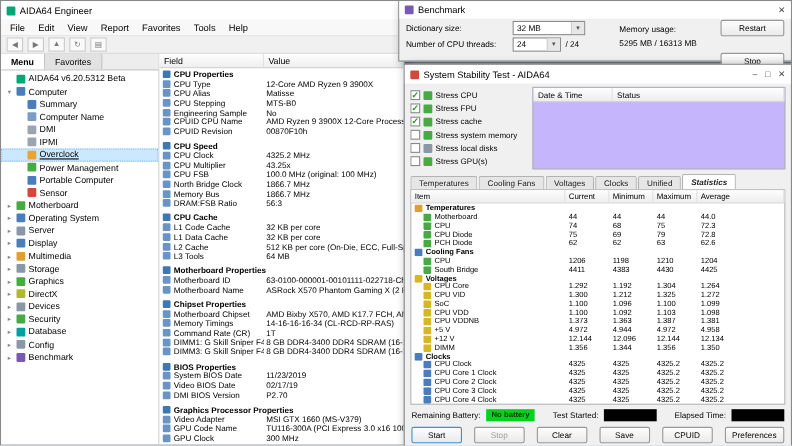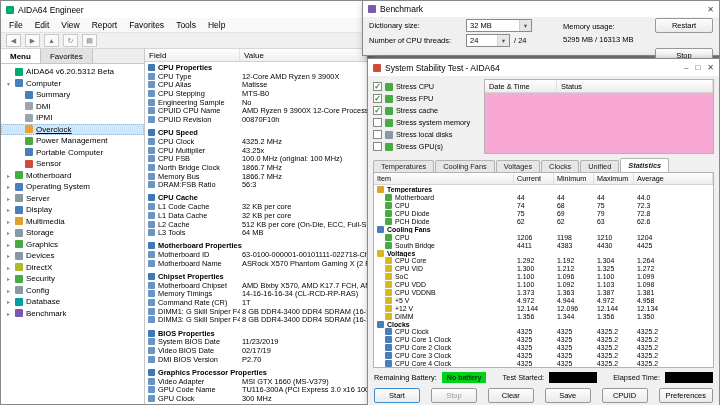--- a/index.html
+++ b/index.html
@@ -54,21 +54,21 @@
   .btn.primary { border-color:#3f8fd0; }
   .btn.disabled { color:#9b9b9b; }
 
   
   #stability-window { left:367px; top:58px; width:353px; height:351px; z-index:3; }
   .stab-top { display:flex; height:80px; padding:3px 5px 2px 5px; gap:5px; flex:none; }
   .stress-list { width:106px; display:flex; flex-direction:column; justify-content:space-between; padding:2px 0; flex:none; }
   .stress-item { display:flex; align-items:center; gap:3px; font-size:7.3px; height:11px; white-space:nowrap; overflow:hidden; }
   .cbx { width:9px; height:9px; background:#fff; border:1px solid #878787; display:flex; align-items:center; justify-content:center; font-size:8px; color:#149414; font-weight:bold; line-height:1; flex:none; }
   .stress-item .ico { width:8px; height:8px; }
-  .log-panel { flex:1; background:#f9a8d4; border:1px solid #b3b3b3; display:flex; flex-direction:column; min-width:0; }
+  .log-panel { flex:1; background:#c4b5fd; border:1px solid #b3b3b3; display:flex; flex-direction:column; min-width:0; }
   .log-header { display:grid; grid-template-columns:72px 1fr; height:13px; background:linear-gradient(#fefefe,#ededed); border-bottom:1px solid #d5d5d5; font-size:7.4px; flex:none; }
   .log-header .hc { padding-left:4px; border-right:1px solid #e0e0e0; display:flex; align-items:center; }
   .log-body { flex:1; }
   .stab-tabs { display:flex; height:16px; padding:2px 5px 0 5px; align-items:flex-end; gap:1px; flex:none; }
   .stab-tab { padding:0 7px; font-size:7.4px; background:#e6e6e6; border:1px solid #b3b3b3; border-bottom:none; border-radius:2px 2px 0 0; height:12px; display:flex; align-items:center; color:#222; }
   .stab-tab.active { background:#fff; height:14px; font-weight:bold;font-style:italic; }
   .stats-wrap { flex:1; margin:0 5px; background:#fff; border:1px solid #b3b3b3; display:flex; flex-direction:column; min-height:0; }
   .stats-header { display:grid; grid-template-columns:140px 40px 40px 40px 1fr; height:12px; background:linear-gradient(#fefefe,#ededed); border-bottom:1px solid #d5d5d5; font-size:7.2px; flex:none; }
   .stats-header .hc { padding-left:3px; border-right:1px solid #e0e0e0; display:flex; align-items:center; }
   .stats-rows { flex:1; overflow:hidden; padding-top:1px; }
@@ -126,20 +126,24 @@
             <div class="tree-item">
               <span class="arrow">▾</span>
               <span class="ico" style="background: rgb(74, 126, 187);"></span>
               <span>Computer</span>
             </div>
             <div class="tree-item l1">
               <span class="ico" style="background: rgb(74, 126, 187);"></span>
               <span>Summary</span>
             </div>
             <div class="tree-item l1">
+              <span class="ico" style="background: rgb(122, 156, 198);"></span>
+              <span>Computer Name</span>
+            </div>
+            <div class="tree-item l1">
               <span class="ico" style="background: rgb(154, 165, 176);"></span>
               <span>DMI</span>
             </div>
             <div class="tree-item l1">
               <span class="ico" style="background: rgb(154, 165, 176);"></span>
               <span>IPMI</span>
             </div>
             <div class="tree-item l1 selected">
               <span class="ico" style="background: rgb(240, 160, 48);"></span>
               <span>Overclock</span>
@@ -186,42 +190,42 @@
               <span class="ico" style="background: rgb(138, 151, 165);"></span>
               <span>Storage</span>
             </div>
             <div class="tree-item">
               <span class="arrow">▸</span>
               <span class="ico" style="background: rgb(73, 169, 66);"></span>
               <span>Graphics</span>
             </div>
             <div class="tree-item">
               <span class="arrow">▸</span>
+              <span class="ico" style="background: rgb(176, 184, 48);"></span>
+              <span>DirectX</span>
+            </div>
+            <div class="tree-item">
+              <span class="arrow">▸</span>
               <span class="ico" style="background: rgb(138, 151, 165);"></span>
               <span>Devices</span>
             </div>
             <div class="tree-item">
               <span class="arrow">▸</span>
-              <span class="ico" style="background: rgb(176, 184, 48);"></span>
-              <span>DirectX</span>
-            </div>
-            <div class="tree-item">
-              <span class="arrow">▸</span>
               <span class="ico" style="background: rgb(73, 169, 66);"></span>
               <span>Security</span>
+            </div>
+            <div class="tree-item">
+              <span class="arrow">▸</span>
+              <span class="ico" style="background: rgb(0, 160, 160);"></span>
+              <span>Database</span>
             </div>
             <div class="tree-item">
               <span class="arrow">▸</span>
               <span class="ico" style="background: rgb(138, 151, 165);"></span>
               <span>Config</span>
-            </div>
-            <div class="tree-item">
-              <span class="arrow">▸</span>
-              <span class="ico" style="background: rgb(0, 160, 160);"></span>
-              <span>Database</span>
             </div>
             <div class="tree-item">
               <span class="arrow">▸</span>
               <span class="ico" style="background: rgb(122, 90, 176);"></span>
               <span>Benchmark</span>
             </div>
           </div>
       </div>
       <div class="field-panel">
         <div class="field-header">

